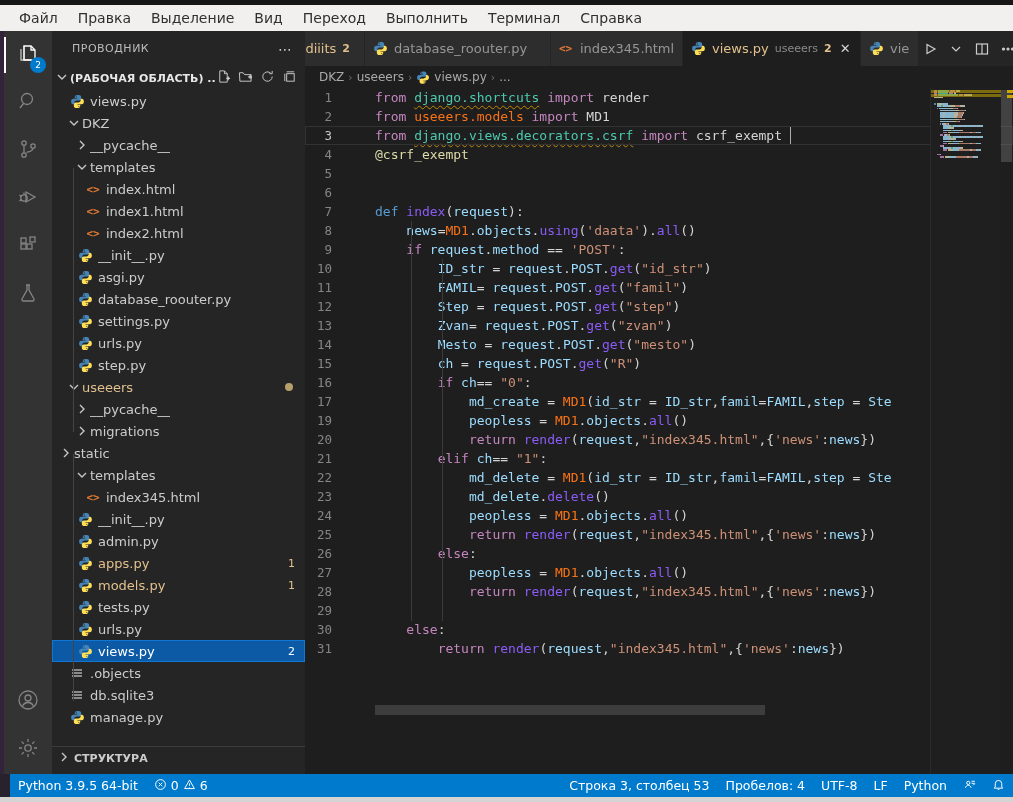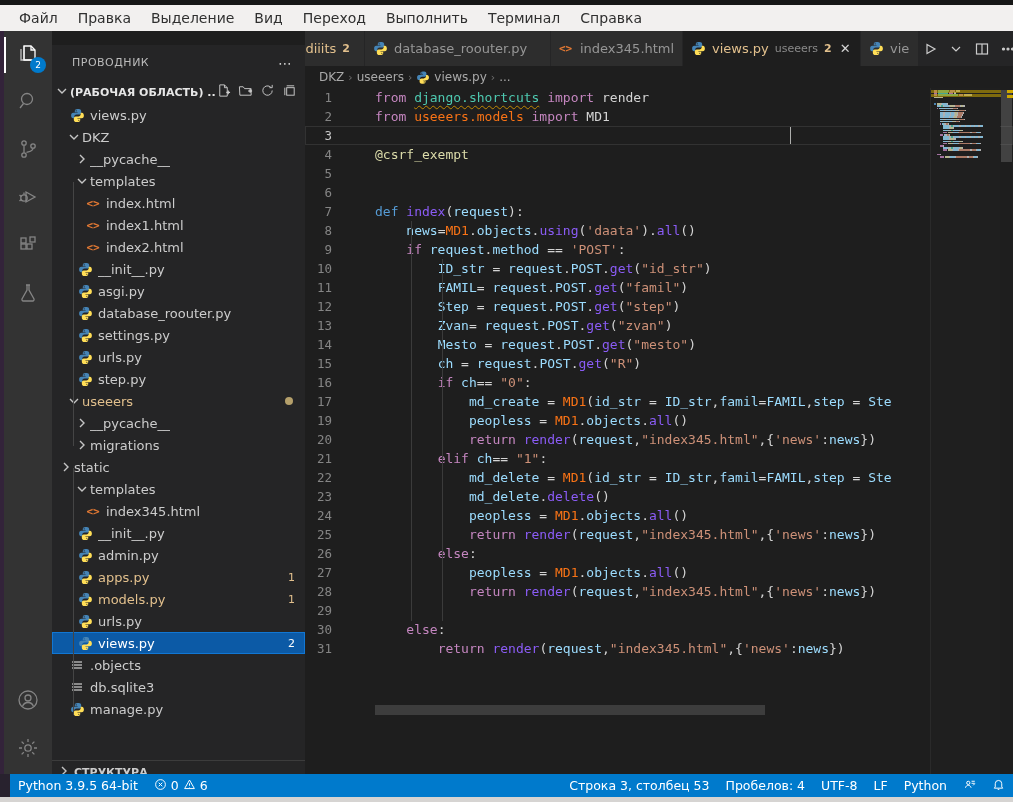--- a/index.html
+++ b/index.html
@@ -21,21 +21,21 @@
                  display:flex; flex-direction:column; align-items:center; }
   .act-item { position:relative; width:48px; height:48px; display:flex; align-items:center; justify-content:center; }
   .act-item svg { width:24px; height:24px; stroke:#858585; fill:none; stroke-width:1.3; }
   .act-item.active svg { stroke:#ffffff; }
   .act-item.active::before { content:""; position:absolute; left:0; top:6px; width:2px; height:36px; background:#ffffff; }
   .act-badge { position:absolute; right:6px; bottom:6px; min-width:16px; height:16px; border-radius:8px;
                background:#007acc; color:#fff; font-size:9px; display:flex; align-items:center; justify-content:center; }
   .act-spacer { flex:1; }
 
   
-  .sidebar { position:absolute; left:52px; top:45px; width:253px; height:743px; background:#252526; overflow:hidden; }
+  .sidebar { position:absolute; left:52px; top:31px; width:253px; height:743px; background:#252526; overflow:hidden; }
   .sb-title { height:35px; display:flex; align-items:center; padding:0 12px 0 20px; color:#bbbbbb;
               font-size:11px; letter-spacing:.5px; }
   .sb-title .grow{flex:1}
   .sb-ellipsis { color:#cccccc; font-size:14px; letter-spacing:1px; }
   .ws-header { height:24px; display:flex; align-items:center; padding:0 8px 0 4px; color:#e7e7e7;
                font-size:11px; font-weight:bold; }
   .ws-header .chev { margin-right:2px; }
   .ws-header .lbl { white-space:nowrap; overflow:hidden; }
   .ws-icons { margin-left:auto; display:flex; gap:7px; }
   .ws-icons svg { width:15px; height:15px; stroke:#cccccc; fill:none; stroke-width:1; }
@@ -441,20 +441,30 @@
           <span class="badge">1</span>
         </div>
         <div class="tree-row" style="padding-left: 22px;">
           <span style="width: 3px;"></span>
           <span class="ficon">
             <svg class="pyicon" viewBox="0 0 16 16">
               <path fill="#4584b6" d="M7.9 1c-1.8 0-2.8.8-2.8 2.2v1.3h3v.5H3.4C2 5 1.2 6.1 1.2 7.9s.8 3 2.2 3h1.2V9.3C4.6 8 5.7 7 7 7h2.9c1.1 0 2-.9 2-2V3.2C11.9 1.9 10.7 1 9.4 1H7.9zM6.6 2.3a.65.65 0 1 1 0 1.3.65.65 0 0 1 0-1.3z"></path>
               <path fill="#ffde57" d="M8.1 15c1.8 0 2.8-.8 2.8-2.2v-1.3h-3V11h4.7c1.4 0 2.2-1.1 2.2-2.9s-.8-3-2.2-3h-1.2v1.6c0 1.3-1.1 2.3-2.4 2.3H6.1c-1.1 0-2 .9-2 2v1.8C4.1 14.1 5.3 15 6.6 15h1.5zM9.4 13.7a.65.65 0 1 1 0-1.3.65.65 0 0 1 0 1.3z"></path>
             </svg>
           </span>
+          <span class="lbl">tests.py</span>
+        </div>
+        <div class="tree-row" style="padding-left: 22px;">
+          <span style="width: 3px;"></span>
+          <span class="ficon">
+            <svg class="pyicon" viewBox="0 0 16 16">
+              <path fill="#4584b6" d="M7.9 1c-1.8 0-2.8.8-2.8 2.2v1.3h3v.5H3.4C2 5 1.2 6.1 1.2 7.9s.8 3 2.2 3h1.2V9.3C4.6 8 5.7 7 7 7h2.9c1.1 0 2-.9 2-2V3.2C11.9 1.9 10.7 1 9.4 1H7.9zM6.6 2.3a.65.65 0 1 1 0 1.3.65.65 0 0 1 0-1.3z"></path>
+              <path fill="#ffde57" d="M8.1 15c1.8 0 2.8-.8 2.8-2.2v-1.3h-3V11h4.7c1.4 0 2.2-1.1 2.2-2.9s-.8-3-2.2-3h-1.2v1.6c0 1.3-1.1 2.3-2.4 2.3H6.1c-1.1 0-2 .9-2 2v1.8C4.1 14.1 5.3 15 6.6 15h1.5zM9.4 13.7a.65.65 0 1 1 0-1.3.65.65 0 0 1 0 1.3z"></path>
+            </svg>
+          </span>
           <span class="lbl">urls.py</span>
         </div>
         <div class="tree-row selected" style="padding-left: 22px;">
           <span style="width: 3px;"></span>
           <span class="ficon">
             <svg class="pyicon" viewBox="0 0 16 16">
               <path fill="#4584b6" d="M7.9 1c-1.8 0-2.8.8-2.8 2.2v1.3h3v.5H3.4C2 5 1.2 6.1 1.2 7.9s.8 3 2.2 3h1.2V9.3C4.6 8 5.7 7 7 7h2.9c1.1 0 2-.9 2-2V3.2C11.9 1.9 10.7 1 9.4 1H7.9zM6.6 2.3a.65.65 0 1 1 0 1.3.65.65 0 0 1 0-1.3z"></path>
               <path fill="#ffde57" d="M8.1 15c1.8 0 2.8-.8 2.8-2.2v-1.3h-3V11h4.7c1.4 0 2.2-1.1 2.2-2.9s-.8-3-2.2-3h-1.2v1.6c0 1.3-1.1 2.3-2.4 2.3H6.1c-1.1 0-2 .9-2 2v1.8C4.1 14.1 5.3 15 6.6 15h1.5zM9.4 13.7a.65.65 0 1 1 0-1.3.65.65 0 0 1 0 1.3z"></path>
             </svg>
           </span>
@@ -584,21 +594,21 @@
             <path fill="#ffde57" d="M8.1 15c1.8 0 2.8-.8 2.8-2.2v-1.3h-3V11h4.7c1.4 0 2.2-1.1 2.2-2.9s-.8-3-2.2-3h-1.2v1.6c0 1.3-1.1 2.3-2.4 2.3H6.1c-1.1 0-2 .9-2 2v1.8C4.1 14.1 5.3 15 6.6 15h1.5zM9.4 13.7a.65.65 0 1 1 0-1.3.65.65 0 0 1 0 1.3z"></path>
           </svg>
         </span>
       <span>views.py</span>
       <span class="bc-sep">›</span>
       <span>...</span>
     </div>
     <div class="code-area" id="code">
         <div class="code-line"><span class="ln">1</span><span class="txt"><span class="tk-kw">from</span><span class="tk-pl"> </span><span class="tk-clsq">django.shortcuts</span><span class="tk-pl"> </span><span class="tk-kw">import</span><span class="tk-pl"> </span><span class="tk-pl">render</span></span></div>
         <div class="code-line"><span class="ln">2</span><span class="txt"><span class="tk-kw">from</span><span class="tk-pl"> </span><span class="tk-cls">useeers.models</span><span class="tk-pl"> </span><span class="tk-kw">import</span><span class="tk-pl"> </span><span class="tk-pl">MD1</span></span></div>
-        <div class="code-line current"><span class="ln">3</span><span class="cursor" style="left: 484.99px; top: 1px;"></span></div>
+        <div class="code-line current"><span class="ln">3</span><span class="txt"><span class="tk-kw">from</span><span class="tk-pl"> </span><span class="tk-clsq">django.views.decorators.csrf</span><span class="tk-pl"> </span><span class="tk-kw">import</span><span class="tk-pl"> </span><span class="tk-pl">csrf_exempt</span></span><span class="cursor" style="left: 484.99px; top: 1px;"></span></div>
         <div class="code-line"><span class="ln">4</span><span class="txt"><span class="tk-dec">@csrf_exempt</span></span></div>
         <div class="code-line"><span class="ln">5</span><span class="txt"></span></div>
         <div class="code-line"><span class="ln">6</span><span class="txt"></span></div>
         <div class="code-line"><span class="ln">7</span><span class="txt"><span class="tk-def">def</span><span class="tk-pl"> </span><span class="tk-fn">index</span><span class="tk-pl">(</span><span class="tk-var">request</span><span class="tk-pl">):</span></span></div>
         <div class="code-line"><span class="ln">8</span><span class="txt"><span class="tk-pl">    </span><span class="tk-var">news</span><span class="tk-pl">=</span><span class="tk-cls">MD1</span><span class="tk-pl">.</span><span class="tk-var">objects</span><span class="tk-pl">.</span><span class="tk-fn">using</span><span class="tk-pl">(</span><span class="tk-str">'daata'</span><span class="tk-pl">).</span><span class="tk-fn">all</span><span class="tk-pl">()</span></span></div>
         <div class="code-line"><span class="ln">9</span><span class="txt"><span class="tk-pl">    </span><span class="tk-kw">if</span><span class="tk-pl"> </span><span class="tk-var">request</span><span class="tk-pl">.</span><span class="tk-var">method</span><span class="tk-pl"> == </span><span class="tk-str">'POST'</span><span class="tk-pl">:</span></span></div>
         <div class="code-line"><span class="ln">10</span><span class="txt"><span class="tk-pl">        </span><span class="tk-var">ID_str</span><span class="tk-pl"> = </span><span class="tk-var">request</span><span class="tk-pl">.</span><span class="tk-var">POST</span><span class="tk-pl">.</span><span class="tk-fn">get</span><span class="tk-pl">(</span><span class="tk-str">"id_str"</span><span class="tk-pl">)</span></span></div>
         <div class="code-line"><span class="ln">11</span><span class="txt"><span class="tk-pl">        </span><span class="tk-var">FAMIL</span><span class="tk-pl">= </span><span class="tk-var">request</span><span class="tk-pl">.</span><span class="tk-var">POST</span><span class="tk-pl">.</span><span class="tk-fn">get</span><span class="tk-pl">(</span><span class="tk-str">"famil"</span><span class="tk-pl">)</span></span></div>
         <div class="code-line"><span class="ln">12</span><span class="txt"><span class="tk-pl">        </span><span class="tk-var">Step</span><span class="tk-pl"> = </span><span class="tk-var">request</span><span class="tk-pl">.</span><span class="tk-var">POST</span><span class="tk-pl">.</span><span class="tk-fn">get</span><span class="tk-pl">(</span><span class="tk-str">"step"</span><span class="tk-pl">)</span></span></div>
         <div class="code-line"><span class="ln">13</span><span class="txt"><span class="tk-pl">        </span><span class="tk-var">Zvan</span><span class="tk-pl">= </span><span class="tk-var">request</span><span class="tk-pl">.</span><span class="tk-var">POST</span><span class="tk-pl">.</span><span class="tk-fn">get</span><span class="tk-pl">(</span><span class="tk-str">"zvan"</span><span class="tk-pl">)</span></span></div>

